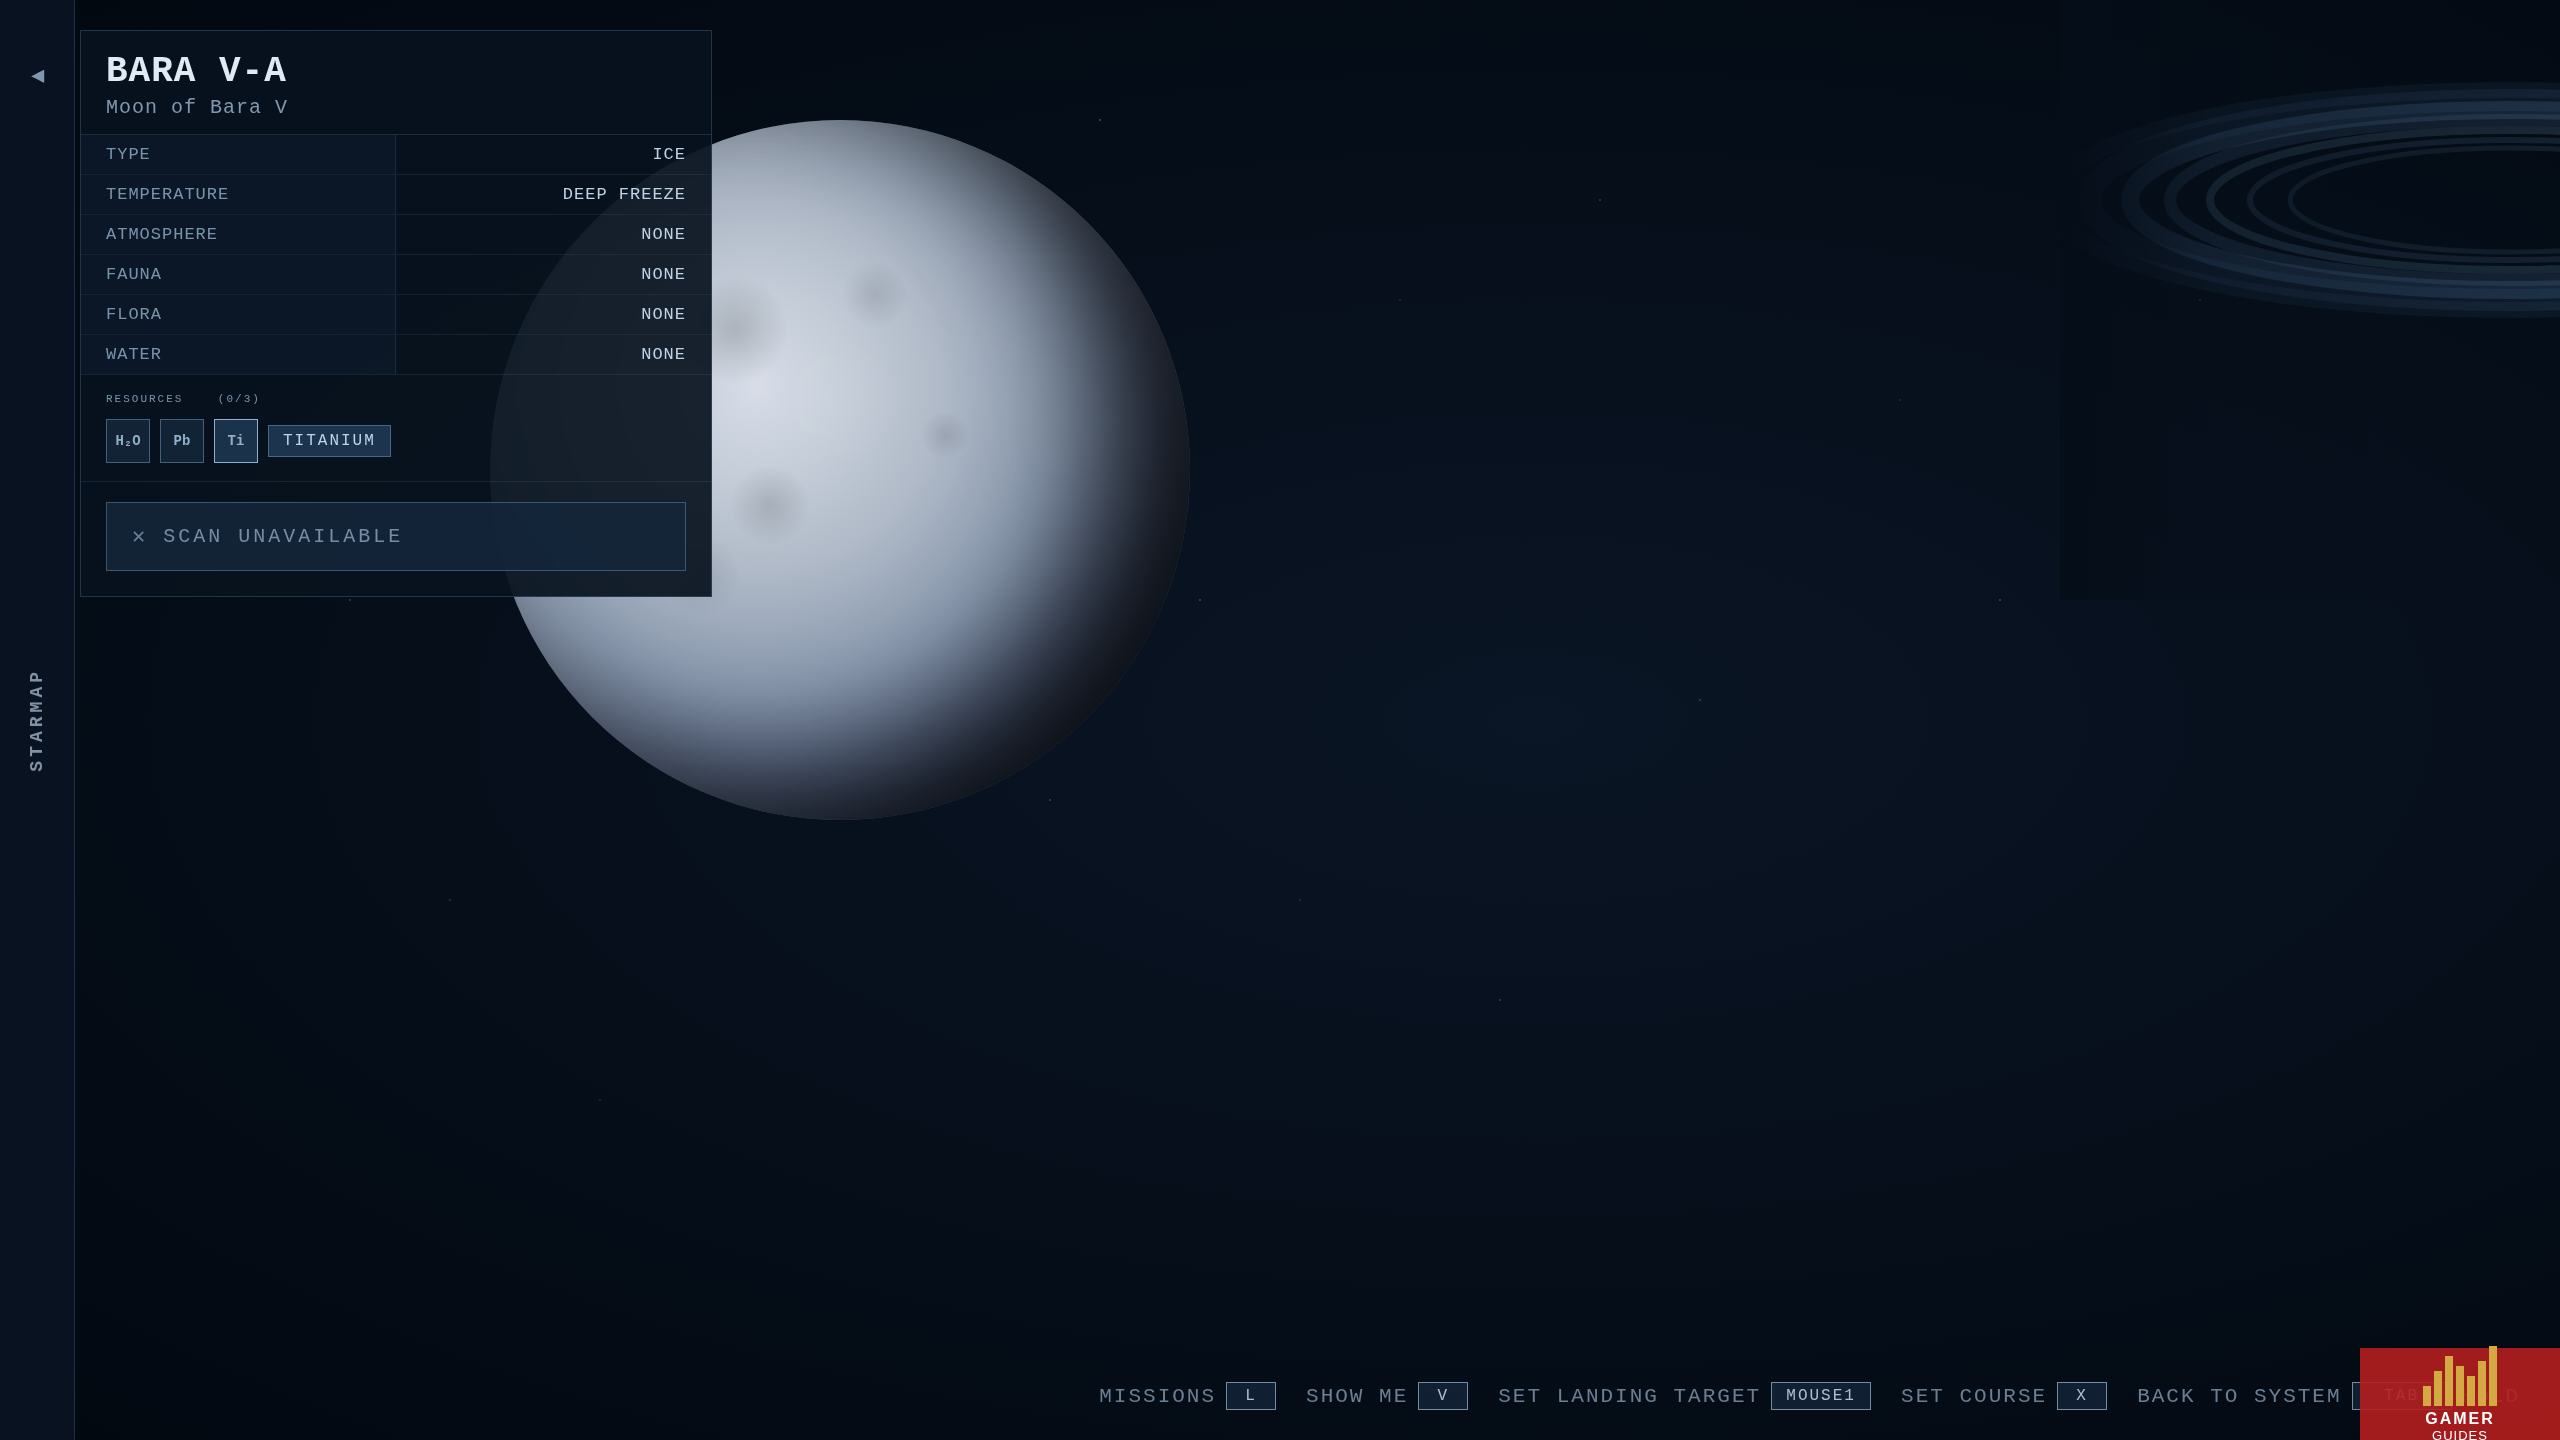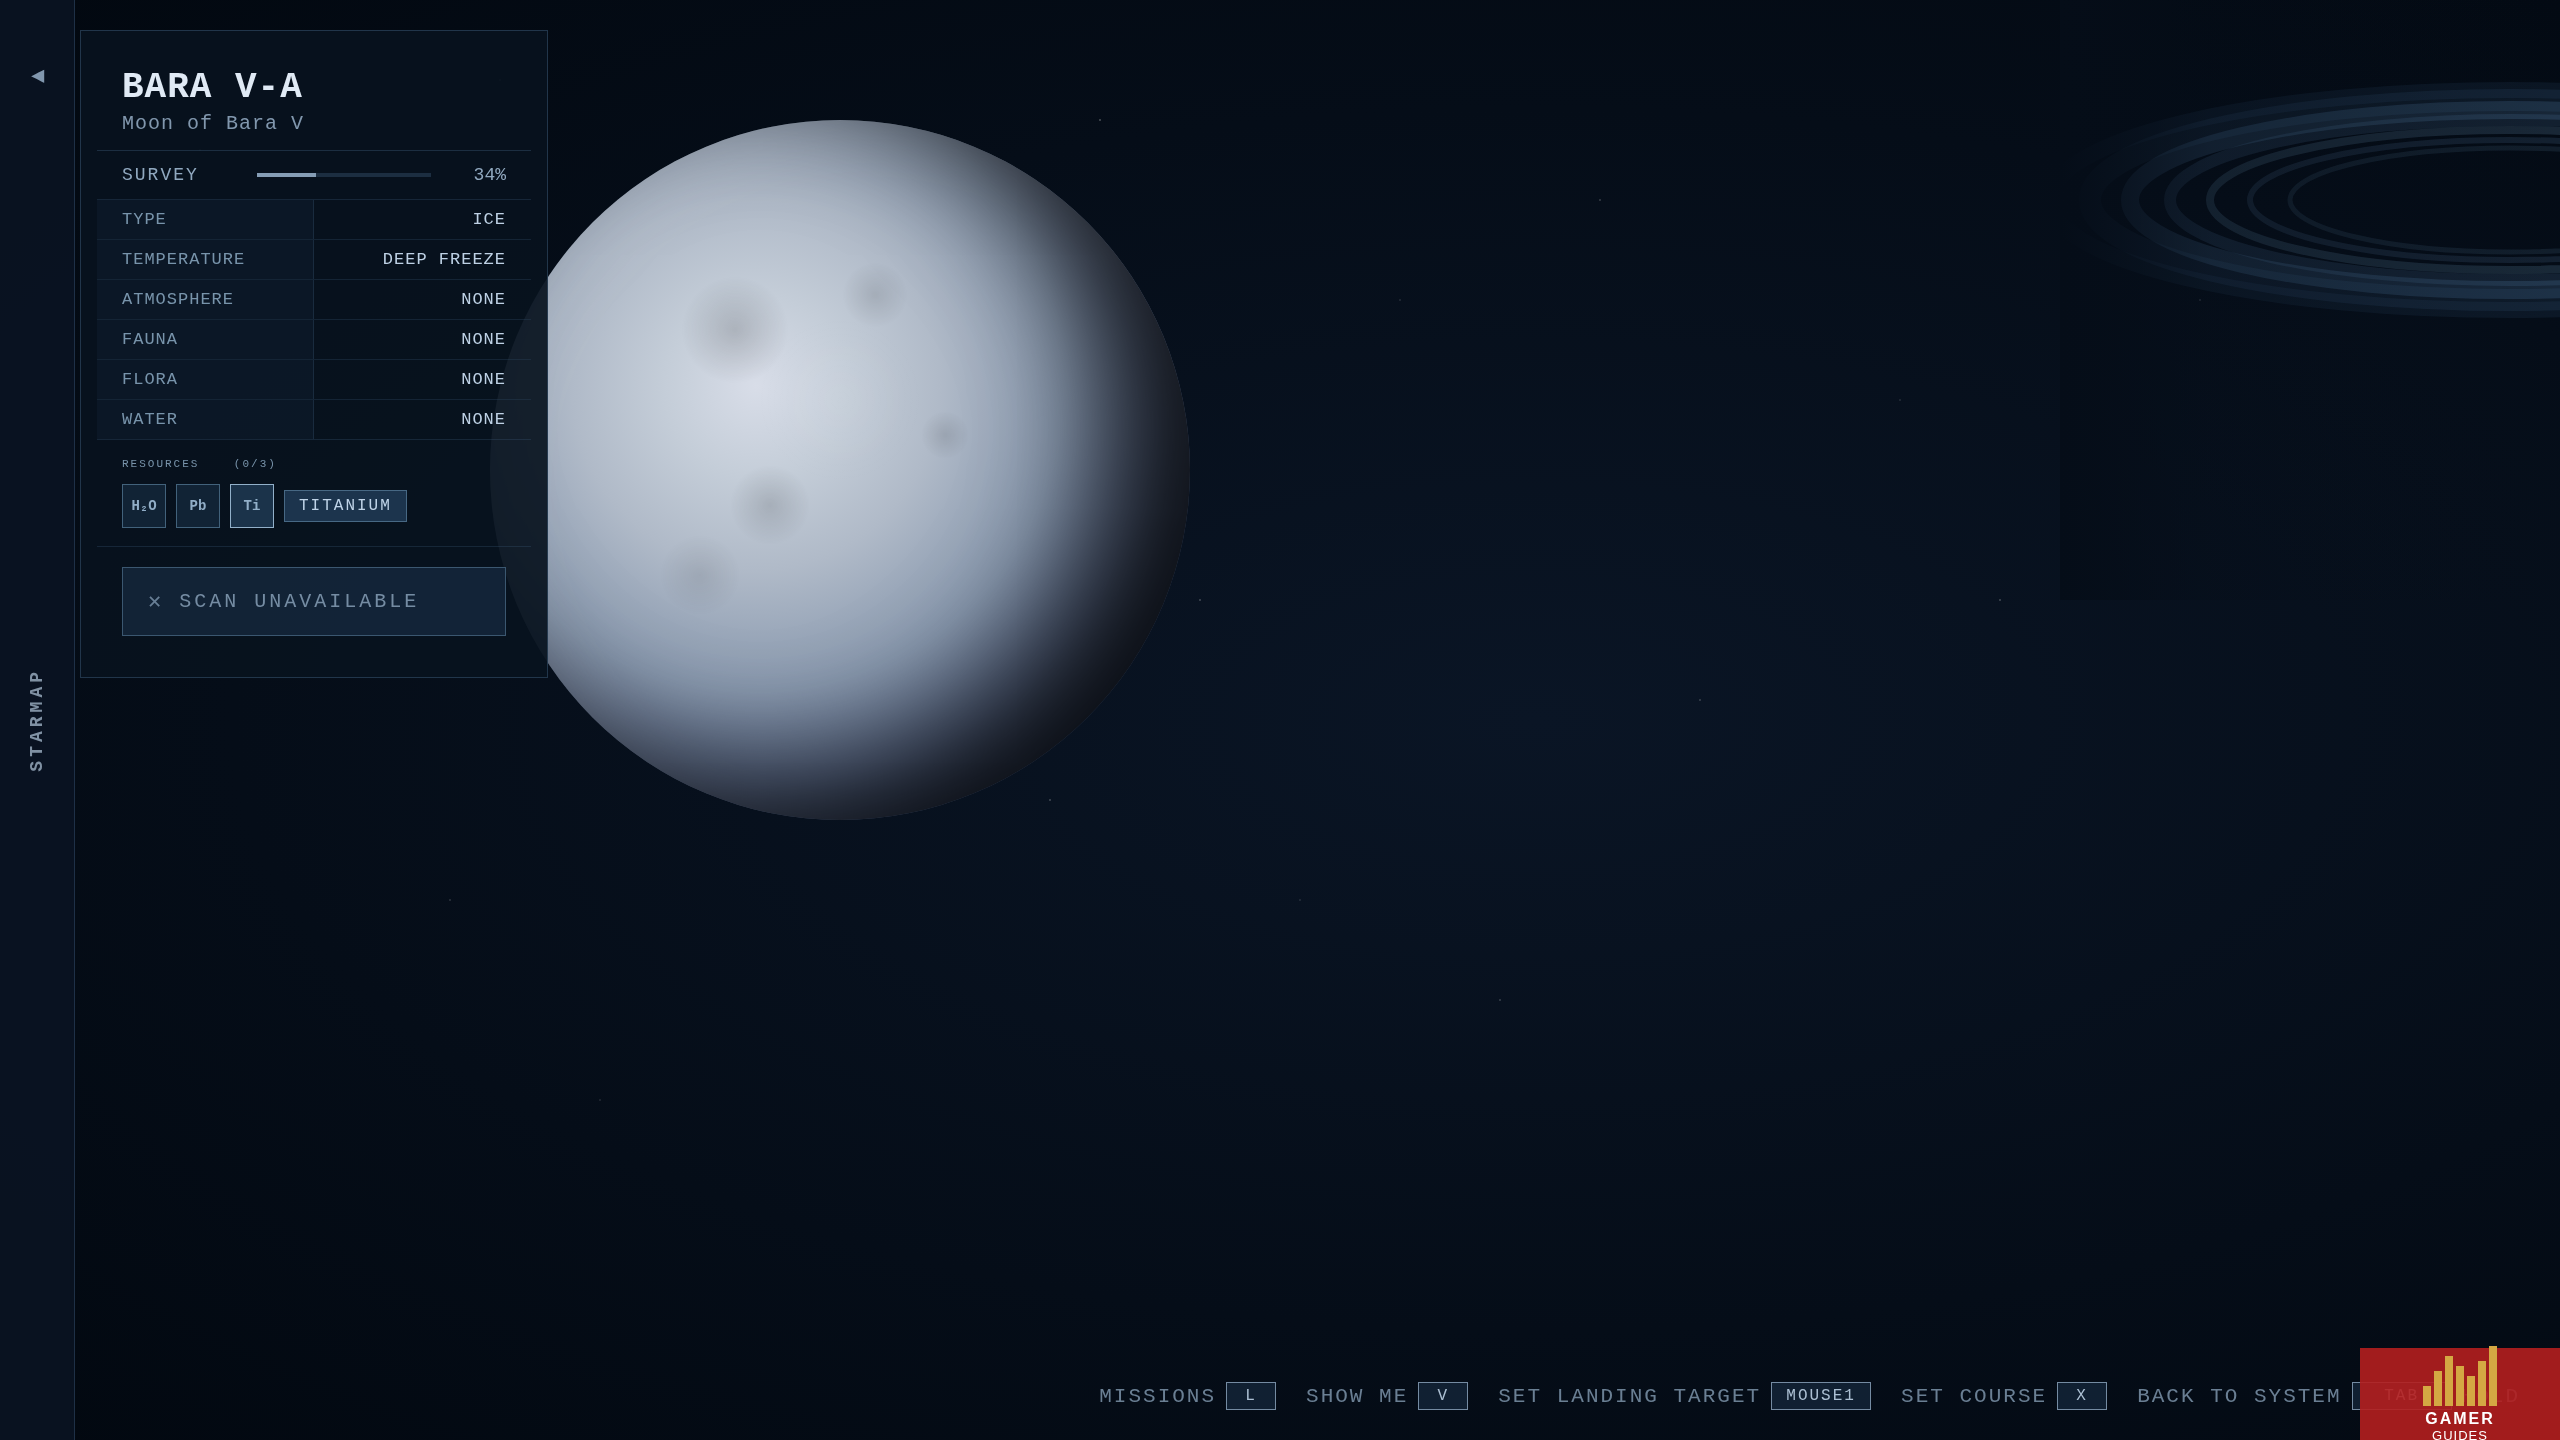--- a/index.html
+++ b/index.html
@@ -139,25 +139,25 @@
       align-items: center;
       justify-content: center;
       cursor: pointer;
     }
 
     
     .info-panel {
       position: absolute;
       left: 80px;
       top: 30px;
-      width: 468px;
+      width: 632px;
       background: rgba(8,18,30,0.92);
       border: 1px solid rgba(60,90,120,0.5);
       z-index: 10;
-      padding: 16px;
+      padding: 0;
     }
 
     .panel-header {
       padding: 20px 25px 15px;
       border-bottom: 1px solid rgba(60,90,120,0.4);
     }
 
     .planet-name {
       color: #e0eaf5;
       font-size: 36px;
@@ -436,27 +436,20 @@
   </div>
   <span class="sidebar-label">STARMAP</span>
 </div>
 
 <div class="info-panel">
   <div class="panel-header">
     <div class="planet-name">Bara V-a</div>
     <div class="planet-subtitle">Moon of Bara V</div>
   </div>
 
-  <div class="survey-section">
-    <span class="survey-label">SURVEY</span>
-    <div class="survey-bar-container">
-      <div class="survey-bar-fill" style="width:34%"></div>
-    </div>
-    <span class="survey-percent">34%</span>
-  </div>
 
   <div class="stats-table">
 
   <div class="stat-row">
     <div class="stat-label">TYPE</div>
     <div class="stat-value">ICE</div>
   </div>
       <div class="stat-row">
     <div class="stat-label">TEMPERATURE</div>
     <div class="stat-value">DEEP FREEZE</div>

